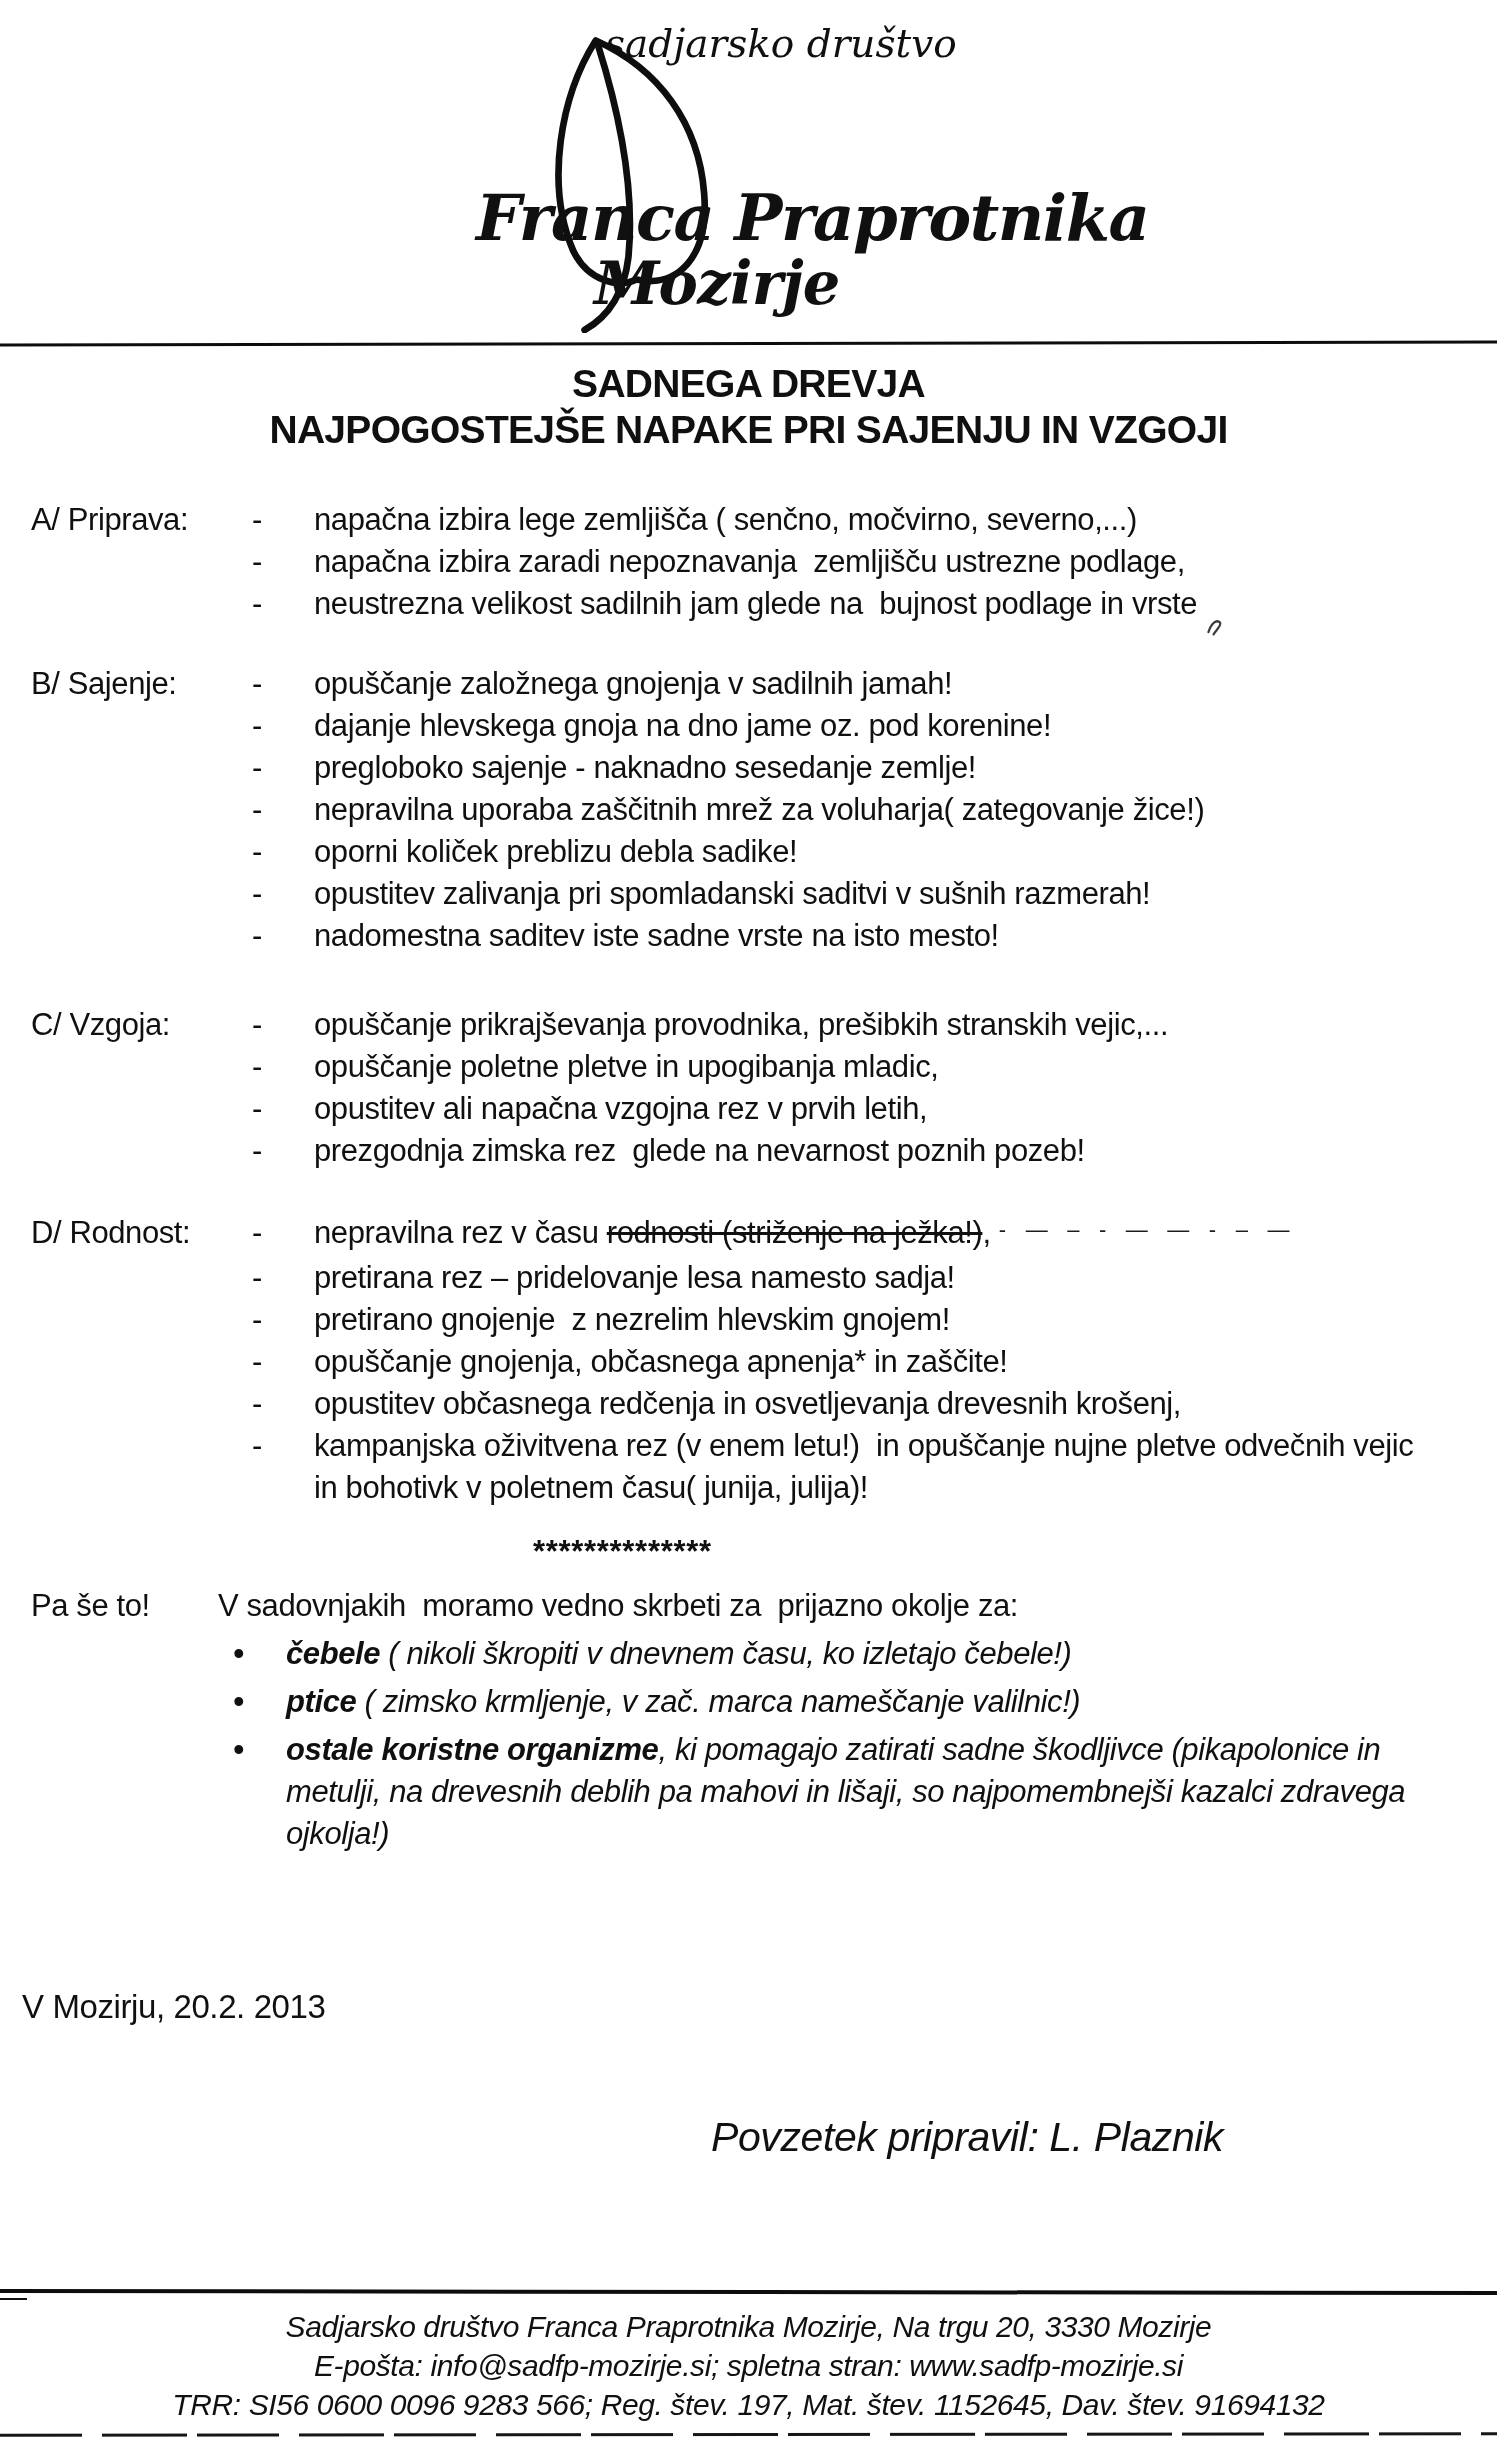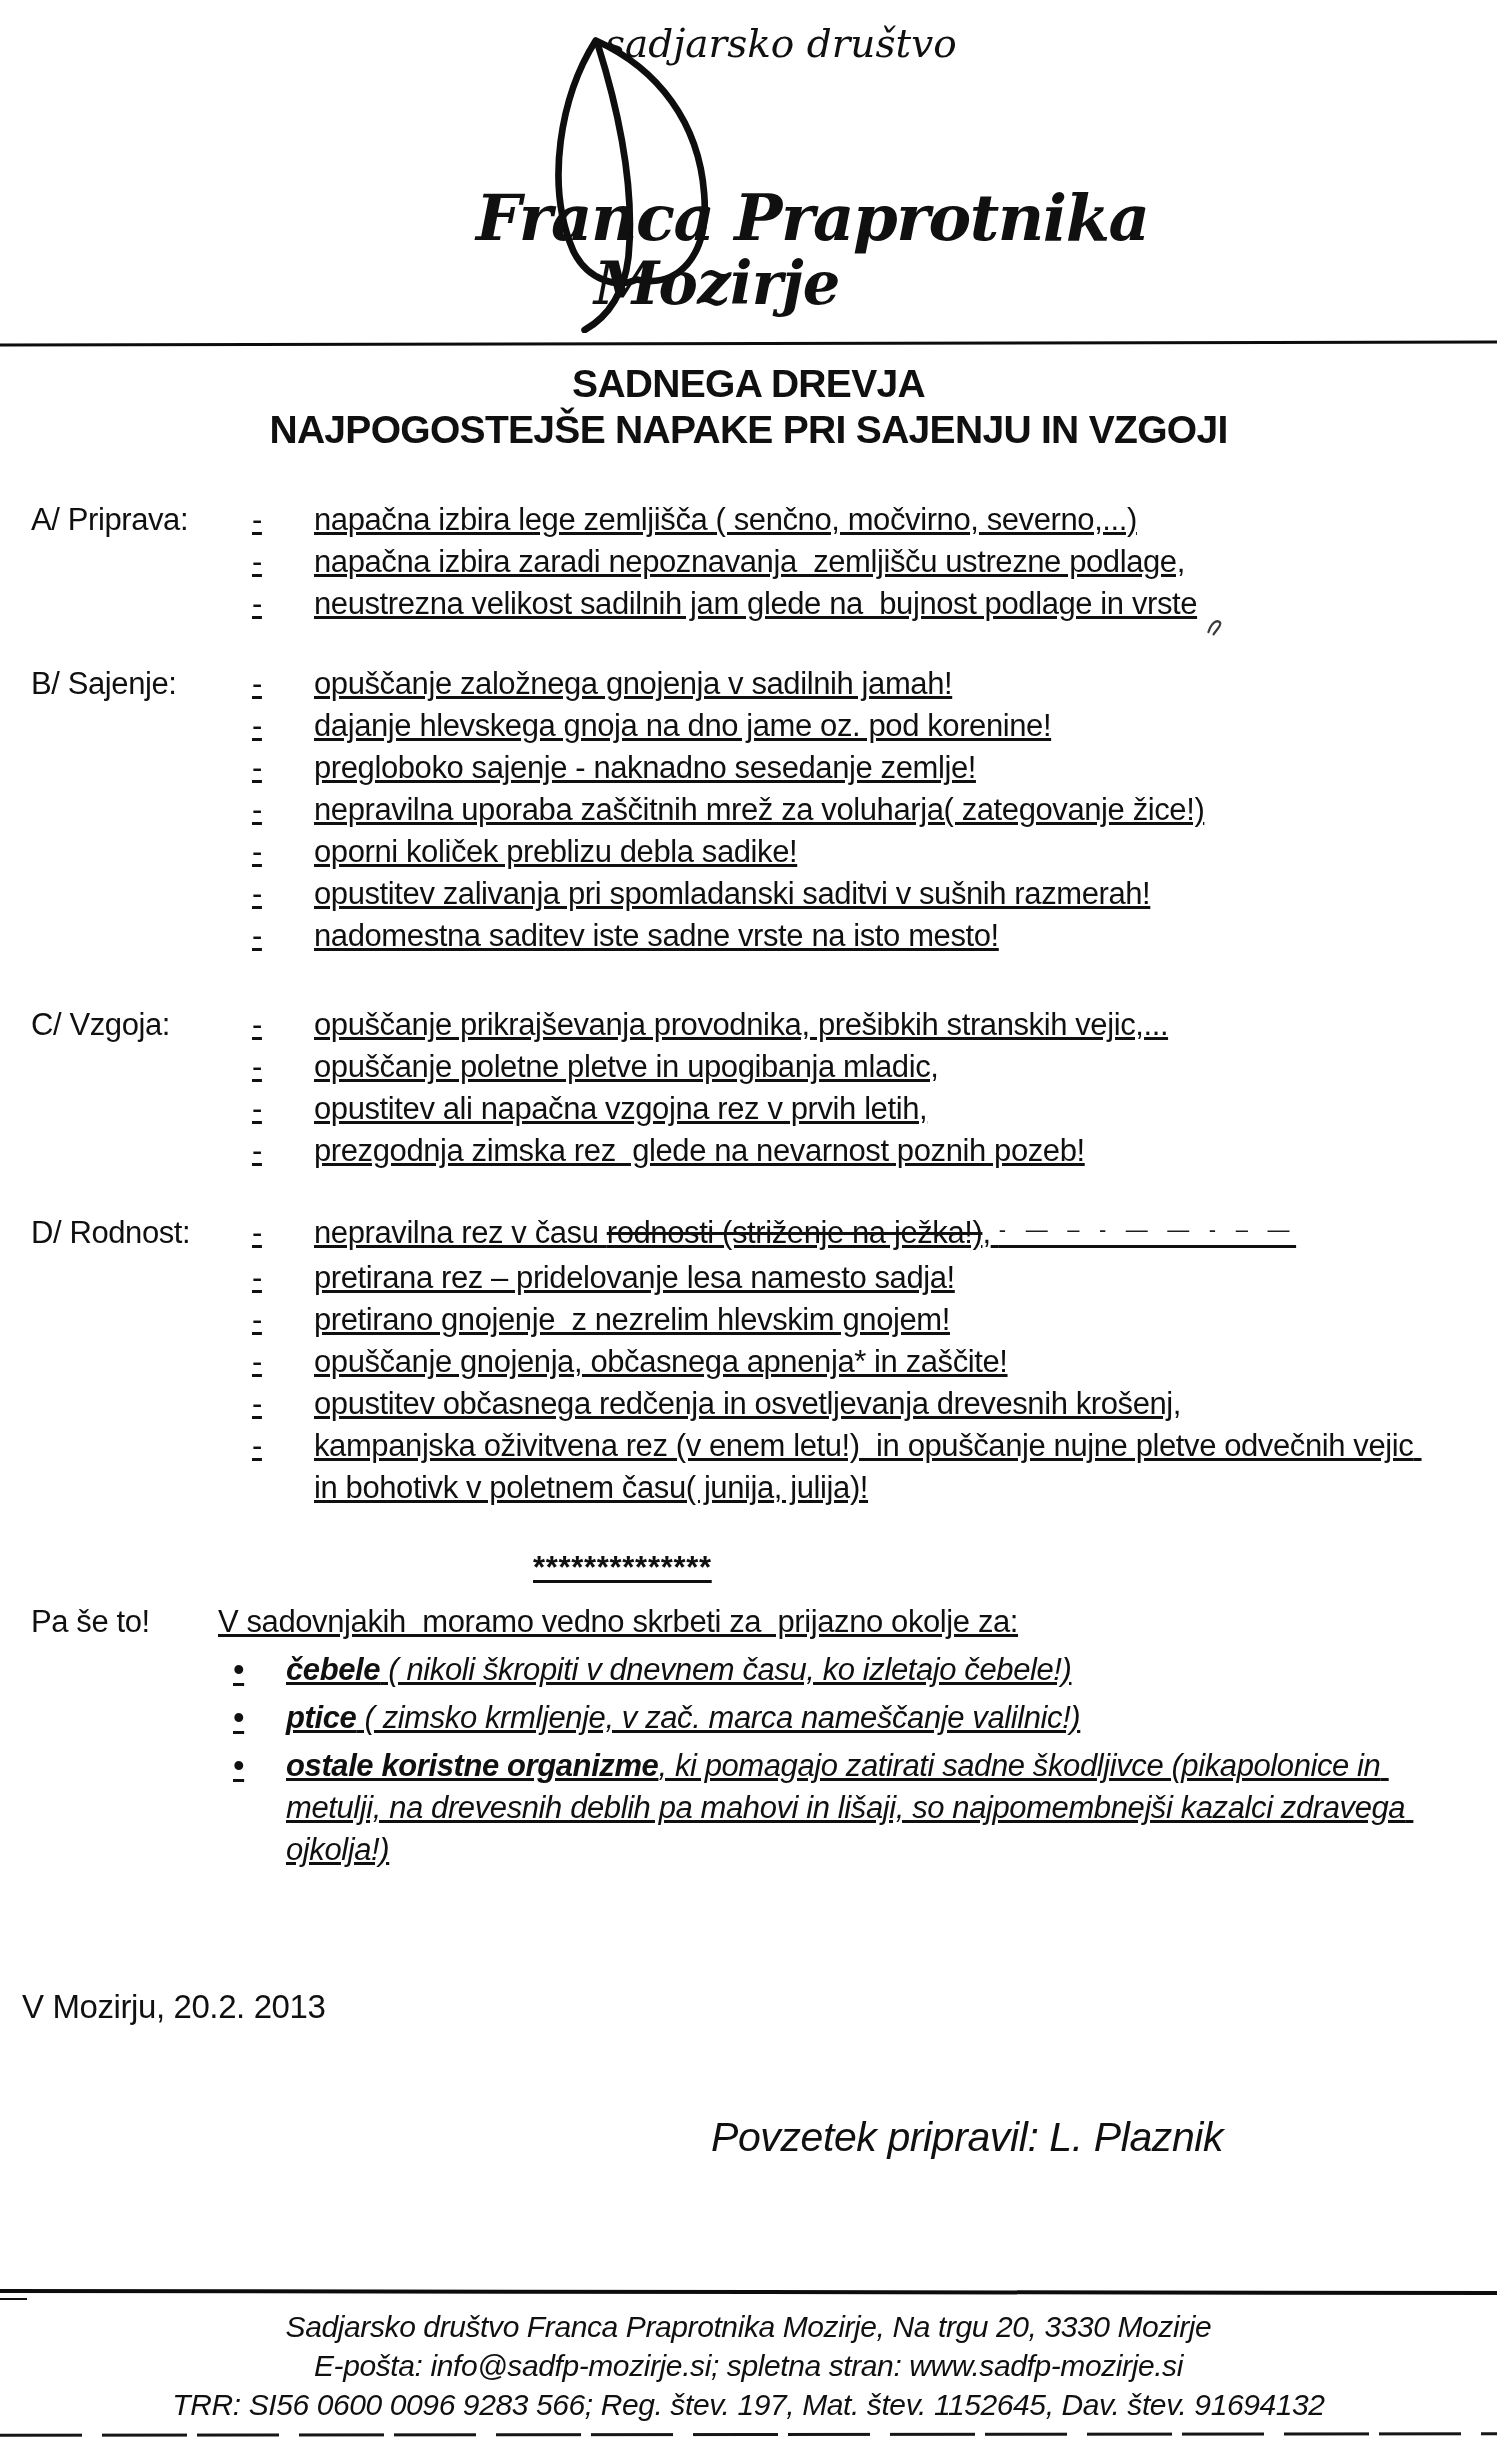--- a/index.html
+++ b/index.html
@@ -39,32 +39,32 @@
 
   
   .title{
     position:absolute;left:0;top:361px;width:100%;text-align:center;
     font-weight:bold;font-size:39px;line-height:46px;letter-spacing:-0.7px;
   }
 
   
   .content{
     position:absolute;left:31px;top:499px;right:65px;
-    font-size:31px;line-height:42px;letter-spacing:-0.4px;text-decoration:underline;
+    font-size:31px;line-height:42px;letter-spacing:-0.4px;
   }
   .section{position:relative;}
   .section .label{position:absolute;left:0;top:0;white-space:nowrap;}
   .section ul{list-style:none;margin:0;padding:0 0 0 215px;}
   .section li{display:flex;align-items:flex-start;}
   .dash{flex:0 0 62px;padding-left:6px;}
   .itext{flex:1;}
   .sec-a{margin-bottom:38px;}
   .sec-b{margin-bottom:47px;}
   .sec-c{margin-bottom:40px;}
-  .sec-d{margin-bottom:42px;}
+  .sec-d{margin-bottom:26px;}
 
   .struck{text-decoration:line-through;text-decoration-thickness:2.6px;}
   .trail{font-size:22px;letter-spacing:6.7px;position:relative;top:-6px;color:#1c1c1c;white-space:nowrap;}
 
   .asterisks{margin-left:502px;font-weight:bold;font-size:31px;line-height:34px;letter-spacing:0.7px;}
 
   .pa{position:relative;margin-top:16.3px;}
   .pa .label{position:absolute;left:0;top:0;white-space:nowrap;}
   .pa .intro{margin-left:187px;}
   .pa ul{list-style:none;margin:6px 0 0 187px;padding:0;}

